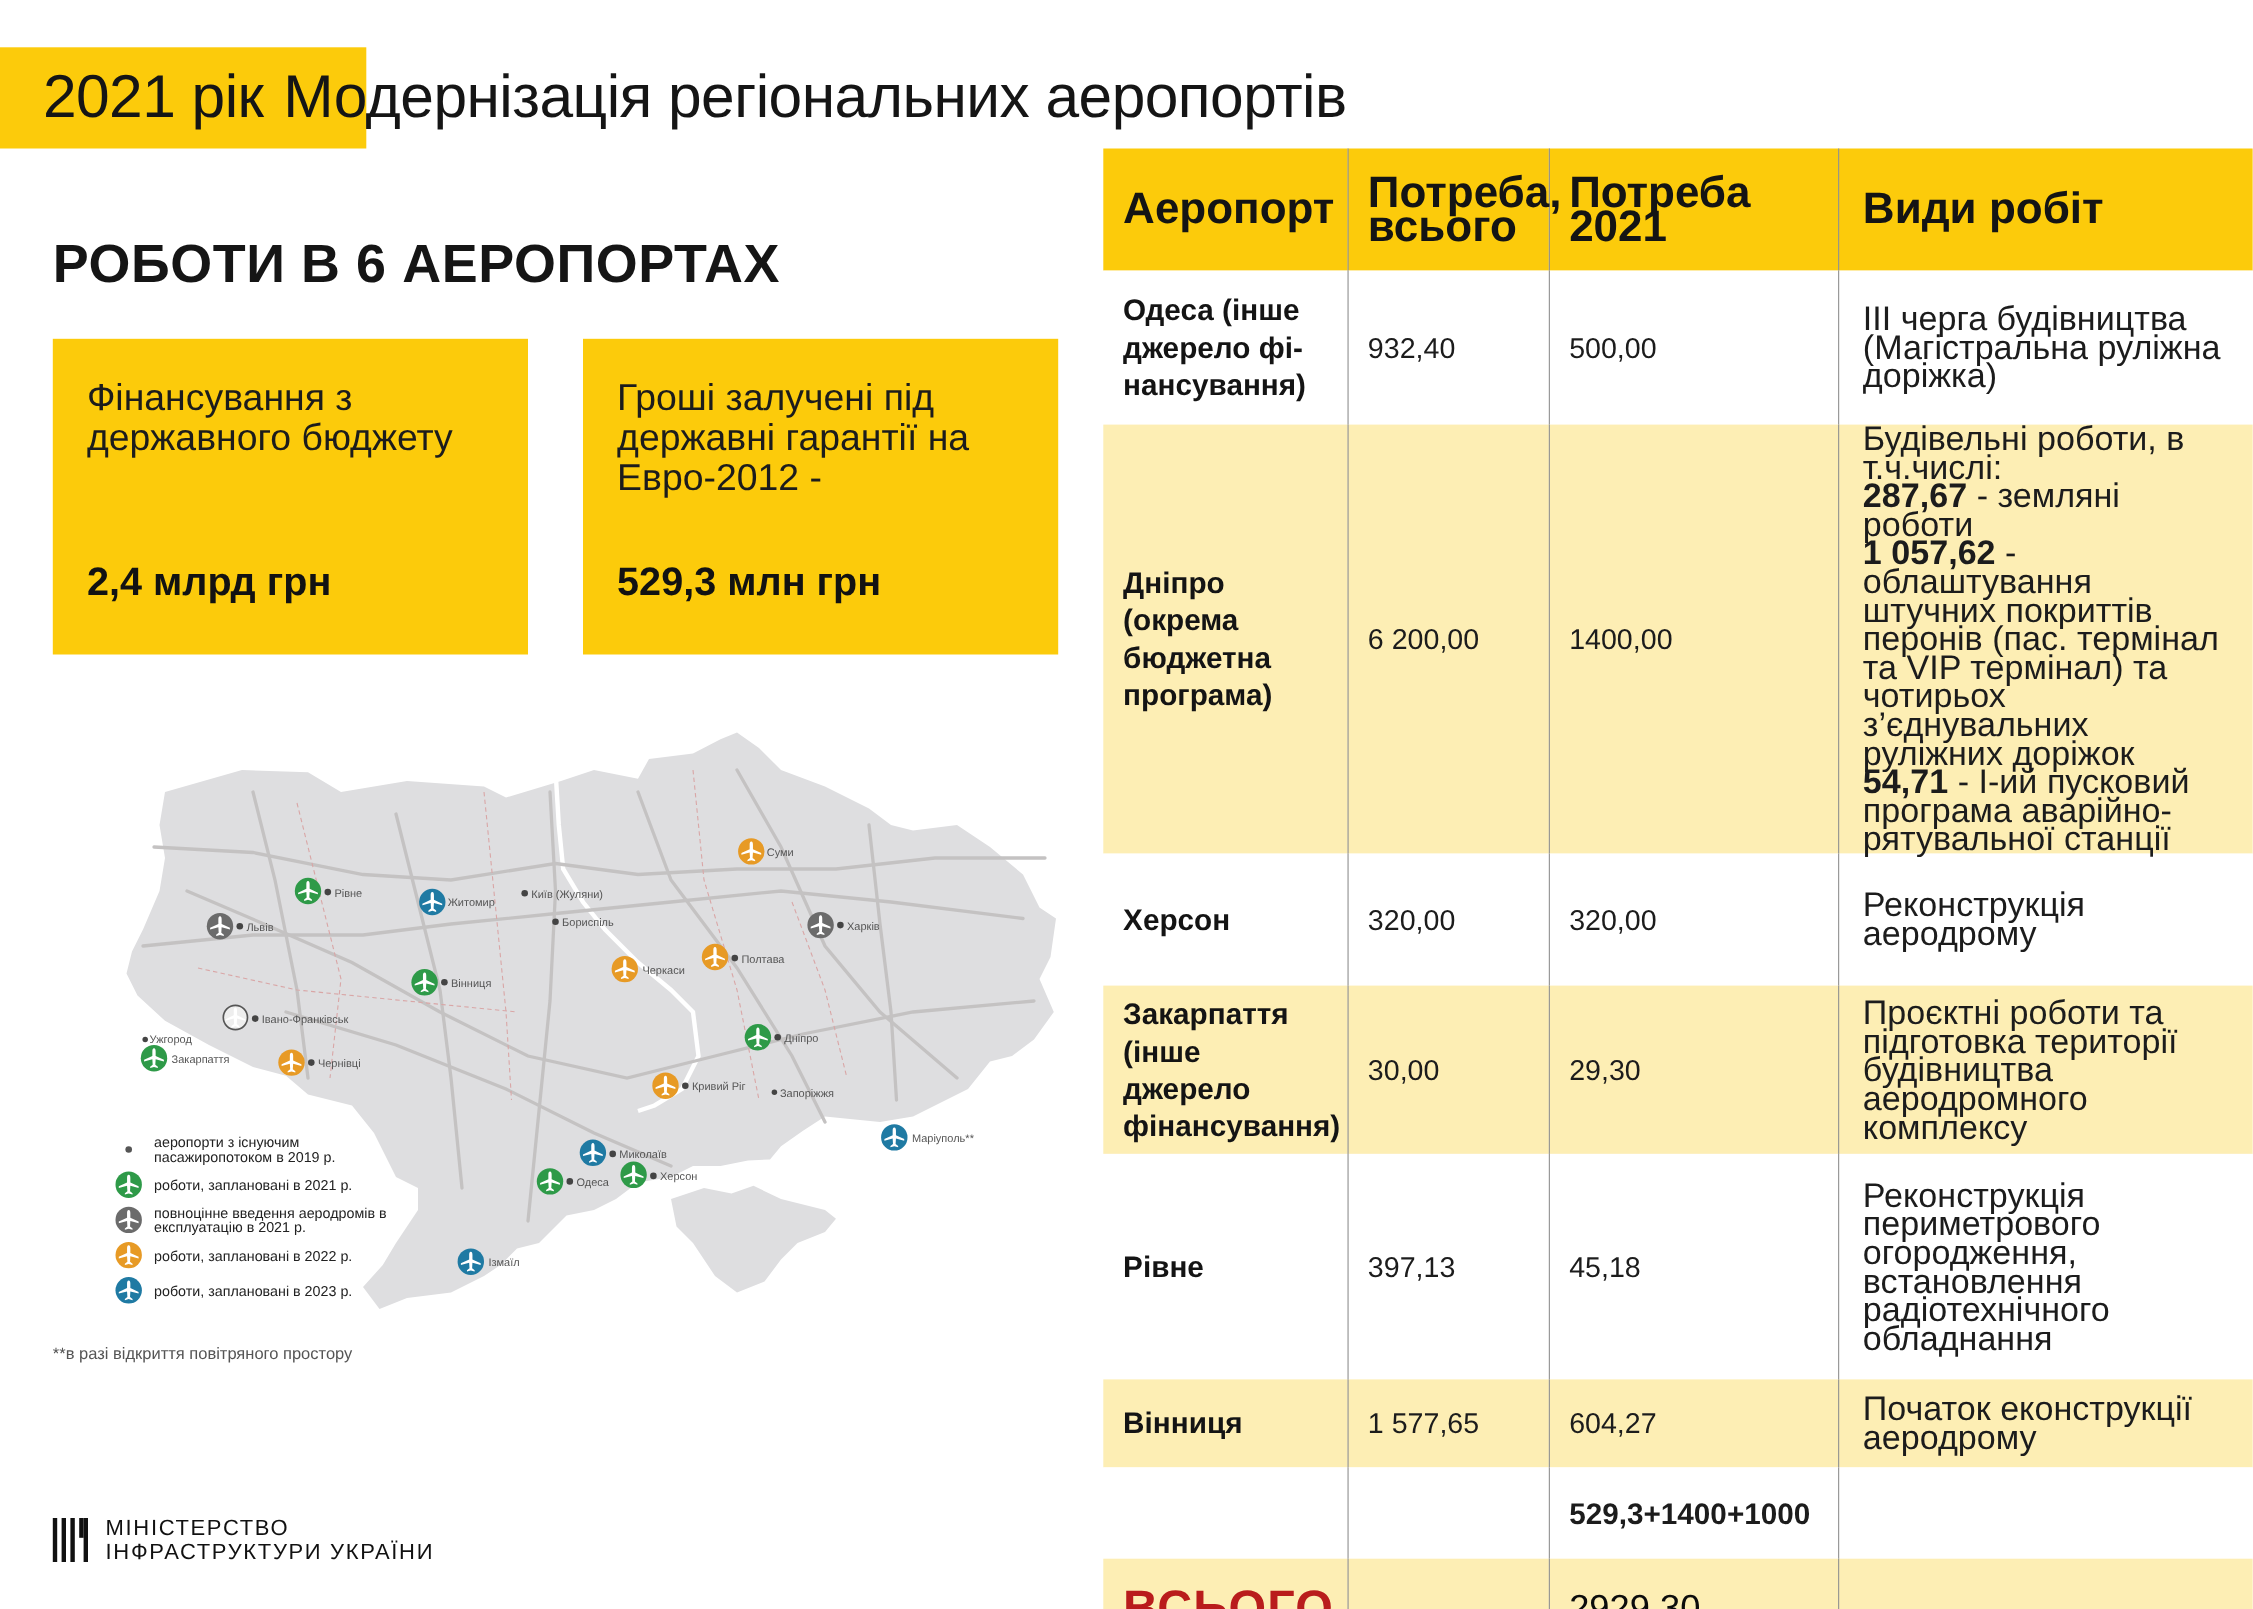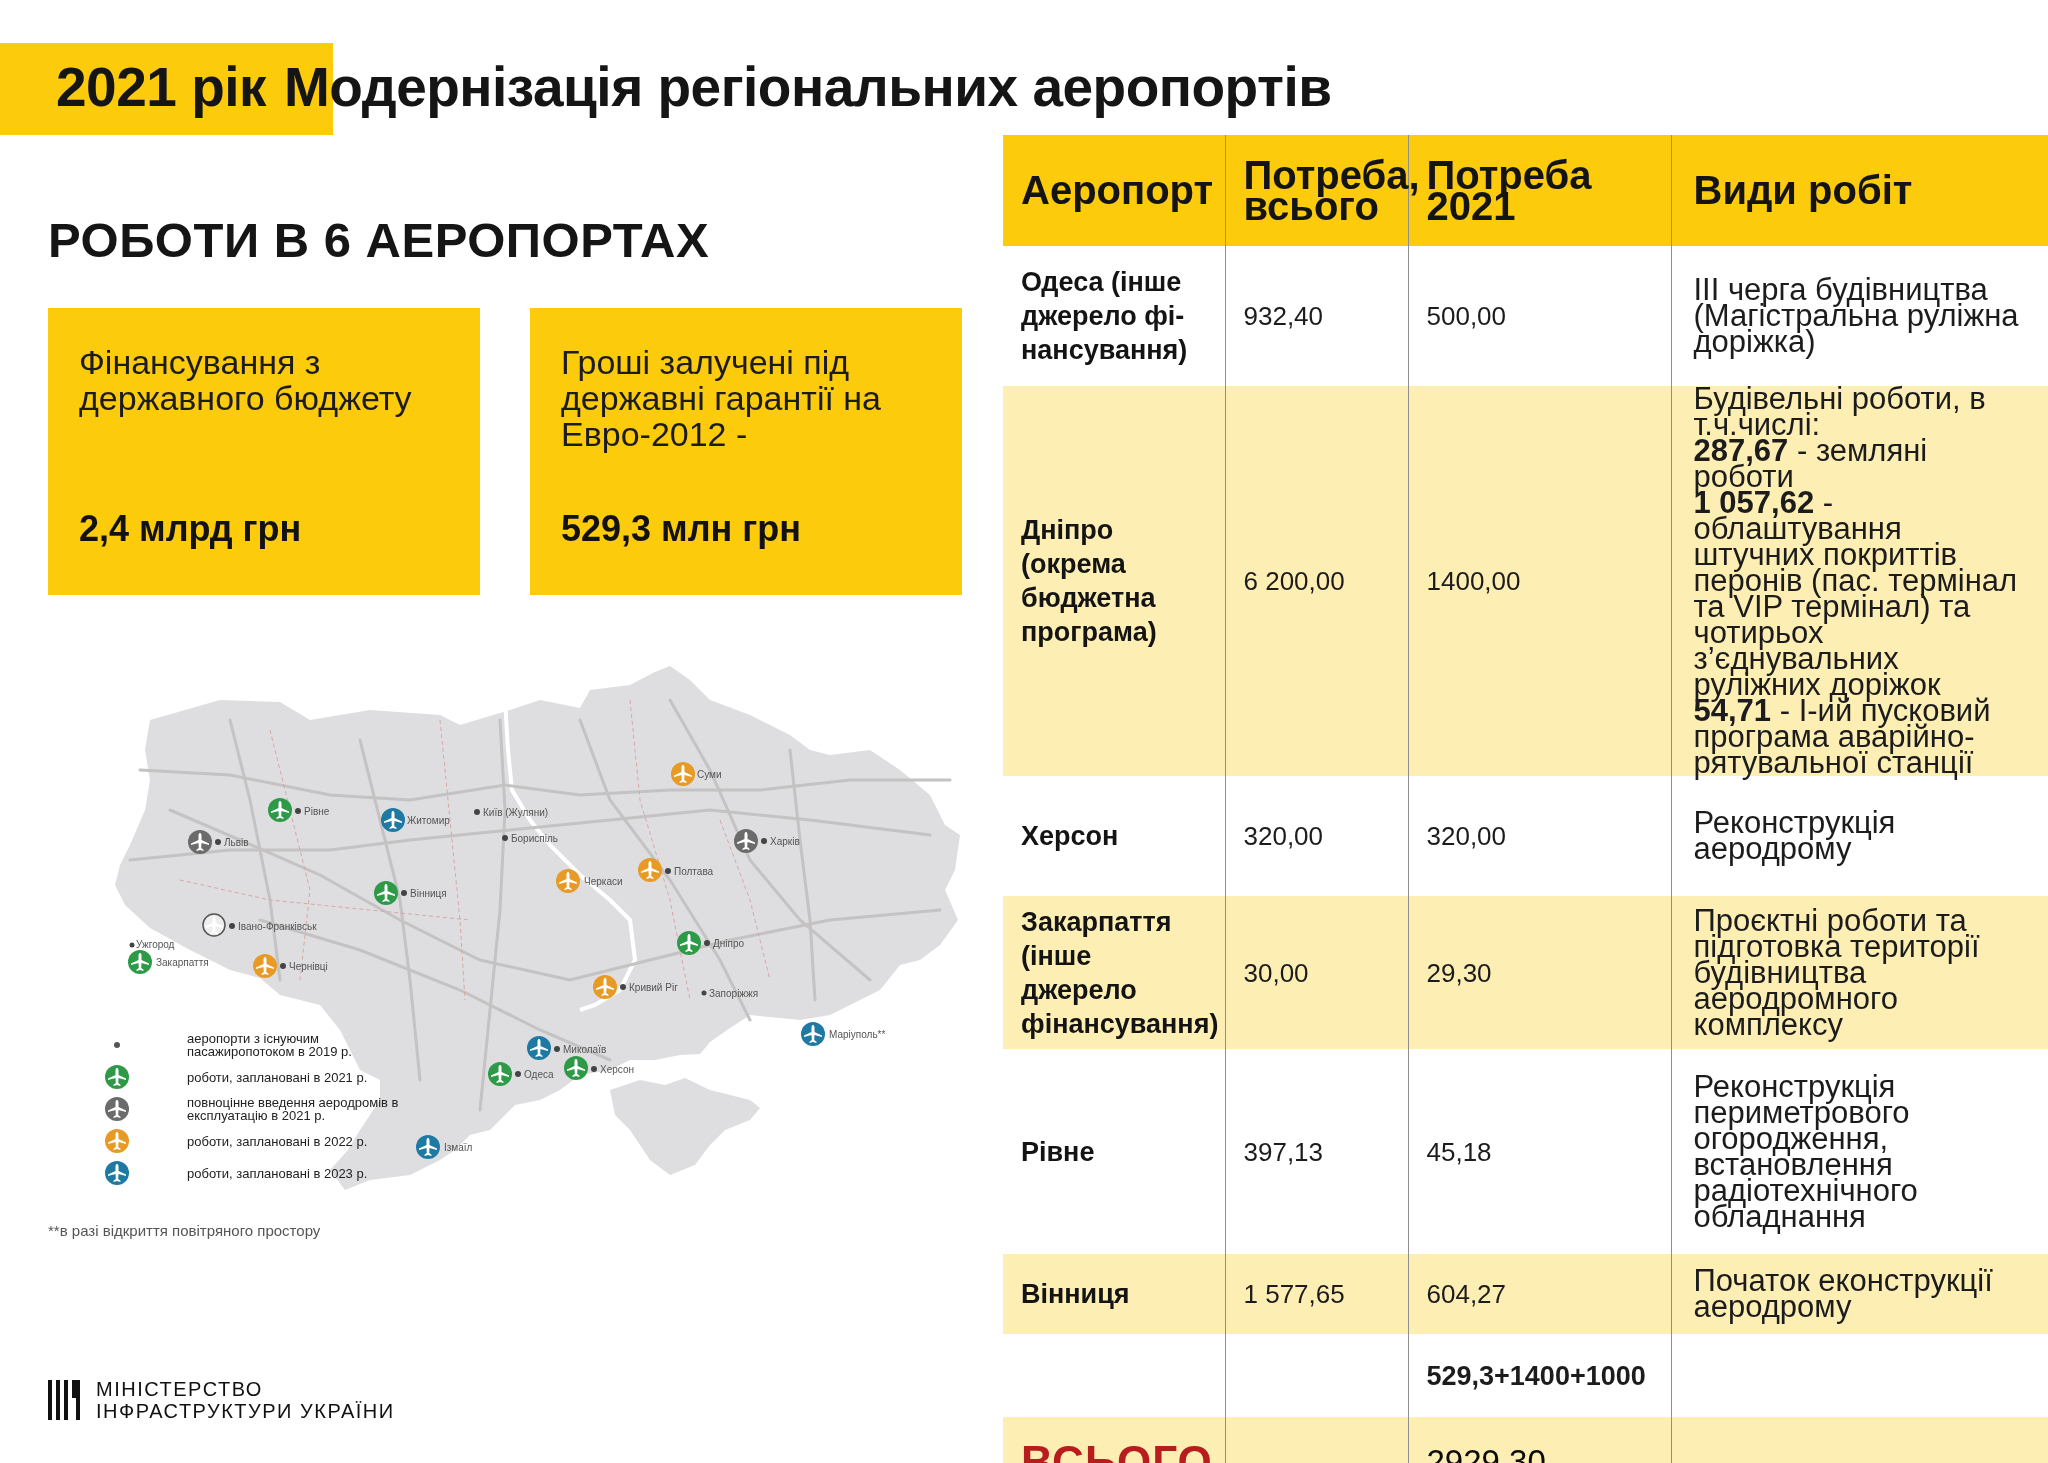--- a/index.html
+++ b/index.html
@@ -1,20 +1,20 @@
 <!DOCTYPE html>
 <html><head>
 <meta charset="utf-8">
 <style>
   * { box-sizing: border-box; margin: 0; padding: 0; }
   html, body { width: 2048px; height: 1463px; background: #ffffff; overflow: hidden; }
   body { position: relative; font-family: "Liberation Sans", sans-serif; color: #111; }
 
   .title-band { position: absolute; left: 0; top: 43px; width: 333px; height: 92px; background: #fccb0b; }
-  .title { position: absolute; left: 56px; top: 55px; font-size: 55px; font-weight: bold; letter-spacing: -0.5px; white-space: nowrap; color: #151515; }
+  .title { position: absolute; left: 39px; top: 55px; font-size: 55px; font-weight: normal; letter-spacing: -0.5px; white-space: nowrap; color: #151515; }
   .title .year { margin-right: 18px; }
 
   .subtitle { position: absolute; left: 48px; top: 212px; font-size: 49px; font-weight: bold; letter-spacing: 0.5px; color: #151515; white-space: nowrap; }
 
   .fund-box { position: absolute; top: 308px; width: 432px; height: 287px; background: #fccb0b; padding: 36px 30px 0 31px; }
   .fund-box .desc { font-size: 34px; line-height: 36px; color: #1c1c1c; }
   .fund-box .amount { position: absolute; left: 31px; top: 200px; font-size: 36px; font-weight: bold; color: #121212; white-space: nowrap; }
   #box1 { left: 48px; }
   #box2 { left: 530px; }
   #box2 .desc { padding-left: 0; }
@@ -32,21 +32,21 @@
   .tbl td.work b { font-weight: bold; }
   .tbl tr.alt td { background: #fdeeb4; }
   .tbl tr.white td { background: #ffffff; }
   .tbl td.formula { font-weight: bold; font-size: 27px; }
   .tbl td.total-label { font-weight: bold; font-size: 44px; letter-spacing: 1px; color: #b91c1c; }
   .tbl td.total-val { font-weight: normal; font-size: 33px; color: #0c0c0c; }
 
   
   .map { position: absolute; left: 110px; top: 660px; width: 870px; height: 580px; }
   .legend { position: absolute; left: 104px; top: 1032px; }
-  .legend-row { display: flex; align-items: center; margin-bottom: 6px; gap: 47px; }
+  .legend-row { display: flex; align-items: center; margin-bottom: 6px; }
   .legend-marker { width: 26px; height: 26px; display: flex; align-items: center; justify-content: center; margin-right: 10px; flex: none; }
   .legend-text { font-size: 13px; line-height: 13px; color: #222; }
   .footnote { position: absolute; left: 48px; top: 1222px; font-size: 15px; color: #555; white-space: nowrap; }
 
   .logo { position: absolute; left: 48px; top: 1378px; display: flex; align-items: center; }
   .logo-mark { display: flex; height: 40px; margin-right: 12px; }
   .logo-mark span { display: block; width: 4px; height: 40px; background: #111; margin-right: 4px; }
   .logo-text { font-size: 20px; line-height: 22px; letter-spacing: 1.5px; color: #111; }
 </style>
 </head>

